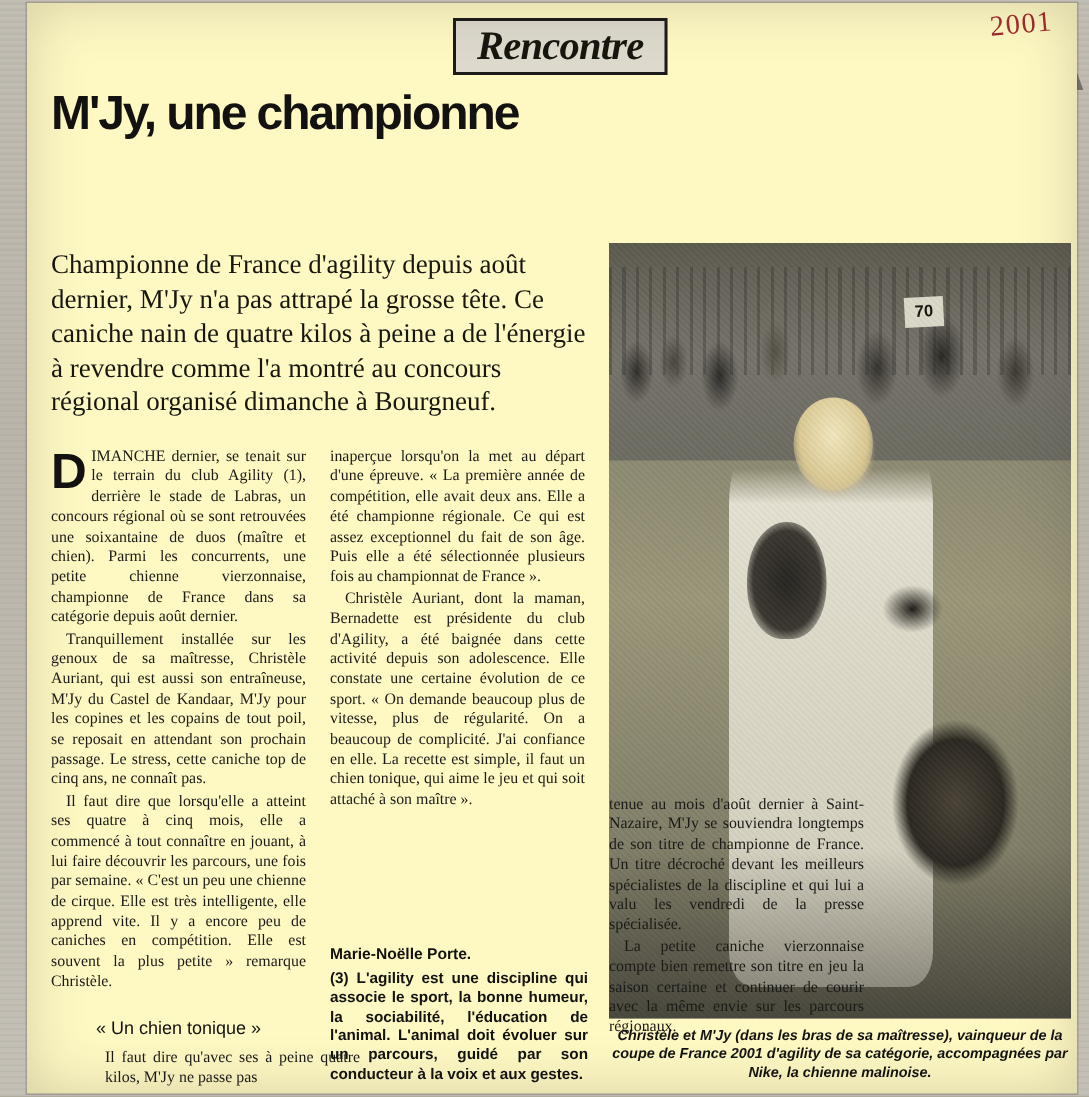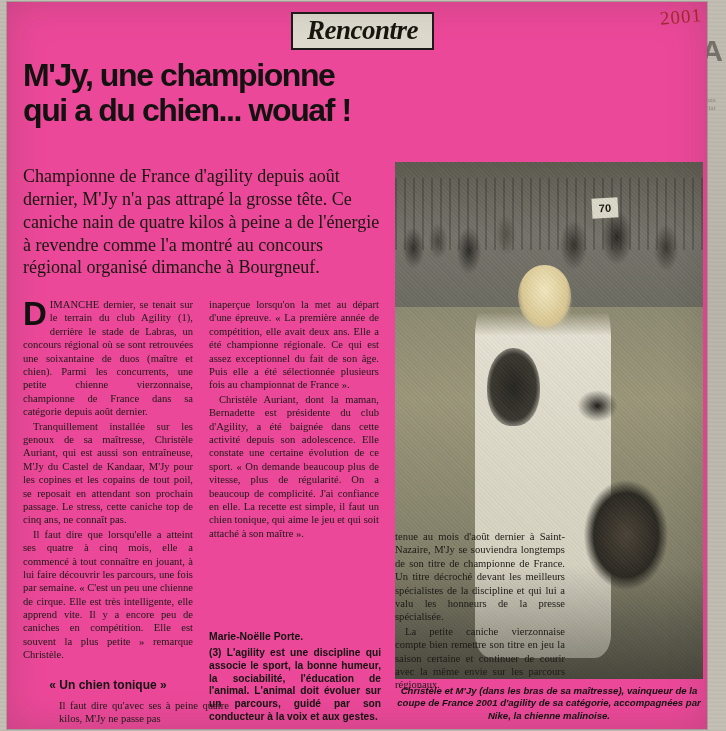--- a/index.html
+++ b/index.html
@@ -47,25 +47,25 @@
   .bg-right-small {
     right: 10px; top: 96px; width: 120px; font-size: 7px; text-align: right;
   }
   .bg-mid {
     left: 284px; top: 150px; width: 60px; font-size: 7px;
   }
 
   
   .clip {
     position: absolute;
-    left: 7px;
+    left: 18px;
     top: 2px;
     width: 700px;
     height: 727px;
-    background: #ec4899;
+    background: #fef9c3;
     box-shadow: 0 0 0 1px rgba(70,68,62,0.25);
   }
   .clip-inner {
     position: absolute;
     inset: 0;
     background:
       repeating-linear-gradient(93deg, rgba(0,0,0,0.022) 0px, rgba(0,0,0,0.022) 1px, rgba(255,255,255,0) 3px),
       linear-gradient(160deg, #dedac e 0%, #d7d3c6 45%, #cfcabd 100%);
   }
 
@@ -149,21 +149,21 @@
     color: #131210;
   }
 
   .subhead {
     position: absolute;
     left: 16px;
     top: 676px;
     width: 170px;
     text-align: center;
     font-family: "Liberation Sans", sans-serif;
-    font-weight: bold;
+    font-weight: normal;
     font-size: 12px;
     color: #131210;
   }
   .col1b {
     position: absolute;
     left: 16px;
     top: 697px;
     width: 170px;
     font-family: "Liberation Serif", serif;
     font-size: 10.6px;
@@ -317,21 +317,20 @@
   <div class="bg-text bg-right-small">et toute la semaine pour les inscriptions auprès du secrétariat</div>
   <div class="bg-text bg-mid">mairie de Bourgneuf</div>
 
   <div class="clip">
     <div class="clip-inner"></div>
 
     <div class="rubrique">Rencontre</div>
 
     <div class="headline">
       <span class="l1">M'Jy, une championne</span>
-      <span class="l2">qui a du chien... wouaf !</span>
     </div>
 
     <div class="chapeau">Championne de France d'agility depuis août dernier, M'Jy n'a pas attrapé la grosse tête. Ce caniche nain de quatre kilos à peine a de l'énergie à revendre comme l'a montré au concours régional organisé dimanche à Bourgneuf.</div>
 
     <div class="col col1">
       <p class="first"><span class="dropcap">D</span><span>IMANCHE dernier, se tenait sur le terrain du club Agility (1), derrière le stade de Labras, un concours régional où se sont retrouvées une soixantaine de duos (maître et chien). Parmi les concurrents, une petite chienne vierzonnaise, championne de France dans sa catégorie depuis août dernier.</span></p>
       <p><span>Tranquillement installée sur les genoux de sa maîtresse, Christèle Auriant, qui est aussi son entraîneuse, M'Jy du Castel de Kandaar, M'Jy pour les copines et les copains de tout poil, se reposait en attendant son prochain passage. Le stress, cette caniche top de cinq ans, ne connaît pas.</span></p>
       <p><span>Il faut dire que lorsqu'elle a atteint ses quatre à cinq mois, elle a commencé à tout connaître en jouant, à lui faire découvrir les parcours, une fois par semaine. « C'est un peu une chienne de cirque. Elle est très intelligente, elle apprend vite. Il y a encore peu de caniches en compétition. Elle est souvent la plus petite » remarque Christèle.</span></p>
     </div>
 
@@ -357,21 +356,21 @@
       <div class="ph-bib">70</div>
       <div class="ph-woman"></div>
       <div class="ph-hair"></div>
       <div class="ph-puppy"></div>
       <div class="ph-gsd"></div>
       <div class="ph-grain"></div>
       <div class="ph-shadow"></div>
     </div>
 
     <div class="col col3">
-      <p class="first"><span>tenue au mois d'août dernier à Saint-Nazaire, M'Jy se souviendra longtemps de son titre de championne de France. Un titre décroché devant les meilleurs spécialistes de la discipline et qui lui a valu les honneurs de la presse spécialisée.</span></p>
+      <p class="first"><span>tenue au mois d'août dernier à Saint-Nazaire, M'Jy se souviendra longtemps de son titre de championne de France. Un titre décroché devant les meilleurs spécialistes de la discipline et qui lui a valu les vendredi de la presse spécialisée.</span></p>
       <p><span>La petite caniche vierzonnaise compte bien remettre son titre en jeu la saison certaine et continuer de courir avec la même envie sur les parcours régionaux.</span></p>
     </div>
 
     <div class="caption">Christèle et M'Jy (dans les bras de sa maîtresse), vainqueur de la coupe de France 2001 d'agility de sa catégorie, accompagnées par Nike, la chienne malinoise.</div>
 
     <div class="edge-shadow"></div>
   </div>
 
   <div class="year">2001</div>
 

